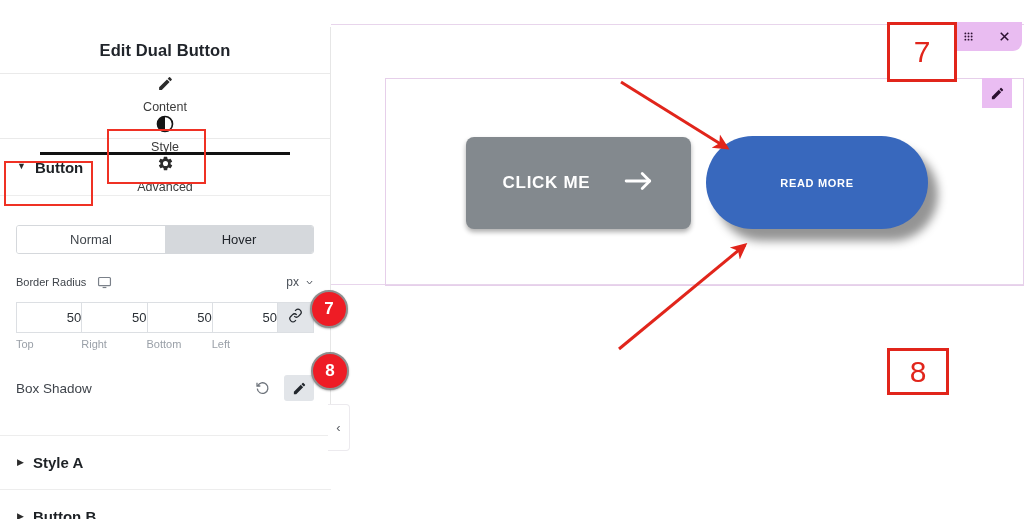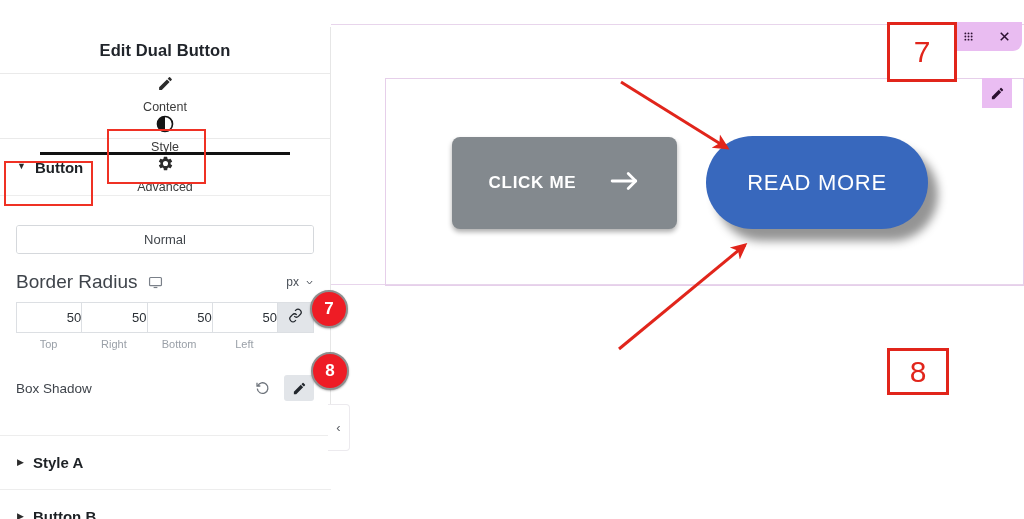--- a/index.html
+++ b/index.html
@@ -54,21 +54,21 @@
   }
   .toggle-opt {
     flex: 1; display: flex; align-items: center; justify-content: center;
     font-size: 13px; color: #41464c; cursor: pointer; background: #fff;
   }
   .toggle-opt.active { background: #d5d8dc; color: #20242a; }
 
   .field-head {
     display: flex; align-items: center; margin-top: 18px; height: 20px;
   }
-  .field-label { font-size: 19px; color: #3f444b; }
+  .field-label { font-size: 11px; color: #3f444b; }
   .monitor-icon { margin-left: 11px; color: #7a8089; display:flex; align-items:center;}
   .unit-select {
     margin-left: auto; display: flex; align-items: center; gap: 6px;
     font-size: 12px; color: #4a5058; cursor: pointer;
   }
 
   .dim-row { display: flex; margin-top: 10px; height: 31px; }
   .dim-cell {
     flex: 1; border: 1px solid #dcdfe3; border-right: none; background: #fff;
     display: flex; align-items: center; justify-content: center;
@@ -78,21 +78,21 @@
     font-size: 13px; color: #2b3036; background: transparent;
     font-family: "Liberation Sans", sans-serif;
   }
   .link-cell {
     width: 37px; border: 1px solid #dcdfe3; background: #e2e5e9;
     display: flex; align-items: center; justify-content: center; cursor: pointer;
     color: #2b3036;
   }
   .dim-labels { display: flex; margin-top: 5px; }
   .dim-labels span {
-    flex: 1; text-align: center; font-size: 11px; color: #9aa0a8;
+    flex: 1; text-align: left; font-size: 11px; color: #9aa0a8;
   }
   .dim-labels .spacer { flex: 0 0 37px; }
 
   .shadow-row {
     display: flex; align-items: center; margin-top: 24px; height: 28px;
   }
   .shadow-label { font-size: 13.5px; color: #3f444b; }
   .reset-icon { margin-left: auto; color:#6d737b; display:flex; align-items:center; cursor:pointer;}
   .edit-btn {
     margin-left: 13px; width: 30px; height: 26px; background: #e2e5e9;
@@ -147,31 +147,31 @@
   }
   .tb-ic { display: flex; align-items: center; justify-content: center; cursor: pointer; }
   #col-edit-handle {
     position: absolute; left: 651px; top: 78px; width: 30px; height: 30px;
     background: #eabdf2; display: flex; align-items: center; justify-content: center;
     color: #2b1030; cursor: pointer; z-index: 12;
   }
 
   
   #btn-click-me {
-    position: absolute; left: 121px; top: 137px; width: 225px; height: 92px;
+    position: absolute; left: 135px; top: 137px; width: 225px; height: 92px;
     background: #83898e; border-radius: 8px;
     display: flex; align-items: center; justify-content: center; gap: 34px;
     color: #fff; font-size: 17px; font-weight: 700; letter-spacing: .7px;
     box-shadow: 0 3px 5px rgba(0,0,0,.32); cursor: pointer;
   }
   #btn-read-more {
     position: absolute; left: 375px; top: 136px; width: 222px; height: 93px;
     background: #3868bd; border-radius: 50px;
     display: flex; align-items: center; justify-content: center;
-    color: #fff; font-size: 22px; font-weight: 400; letter-spacing: .7px;
+    color: #fff; font-size: 11px; font-weight: 700; letter-spacing: .7px;
     box-shadow: 10px 12px 10px rgba(0,0,0,.42); cursor: pointer;
   }
 
   
   .anno-box {
     position: absolute; border: 3px solid #e1251b; background: #fff;
     display: flex; align-items: center; justify-content: center;
     color: #e1251b; font-size: 30px; font-weight: 400; z-index: 20;
     font-family: "Liberation Sans", sans-serif;
   }
@@ -224,20 +224,21 @@
     <div id="section-button">
       <span class="sec-arrow">▼</span>
       <span class="sec-title">Button</span>
     </div>
     <div class="redbox" id="rb-button"></div>
 
     <div id="panel-body">
 
       <div class="toggle-group">
         <div class="toggle-opt">Normal</div>
+        <div class="toggle-opt active">Hover</div>
       </div>
 
       <div class="field-head">
         <span class="field-label">Border Radius</span>
         <span class="monitor-icon">
           <svg width="15" height="15" viewBox="0 0 24 24" fill="none" stroke="#7a8089" stroke-width="1.9">
             <rect x="2.5" y="4" width="19" height="13" rx="1.6"></rect>
               <path d="M9 20h6"></path>
           </svg>
         </span>

